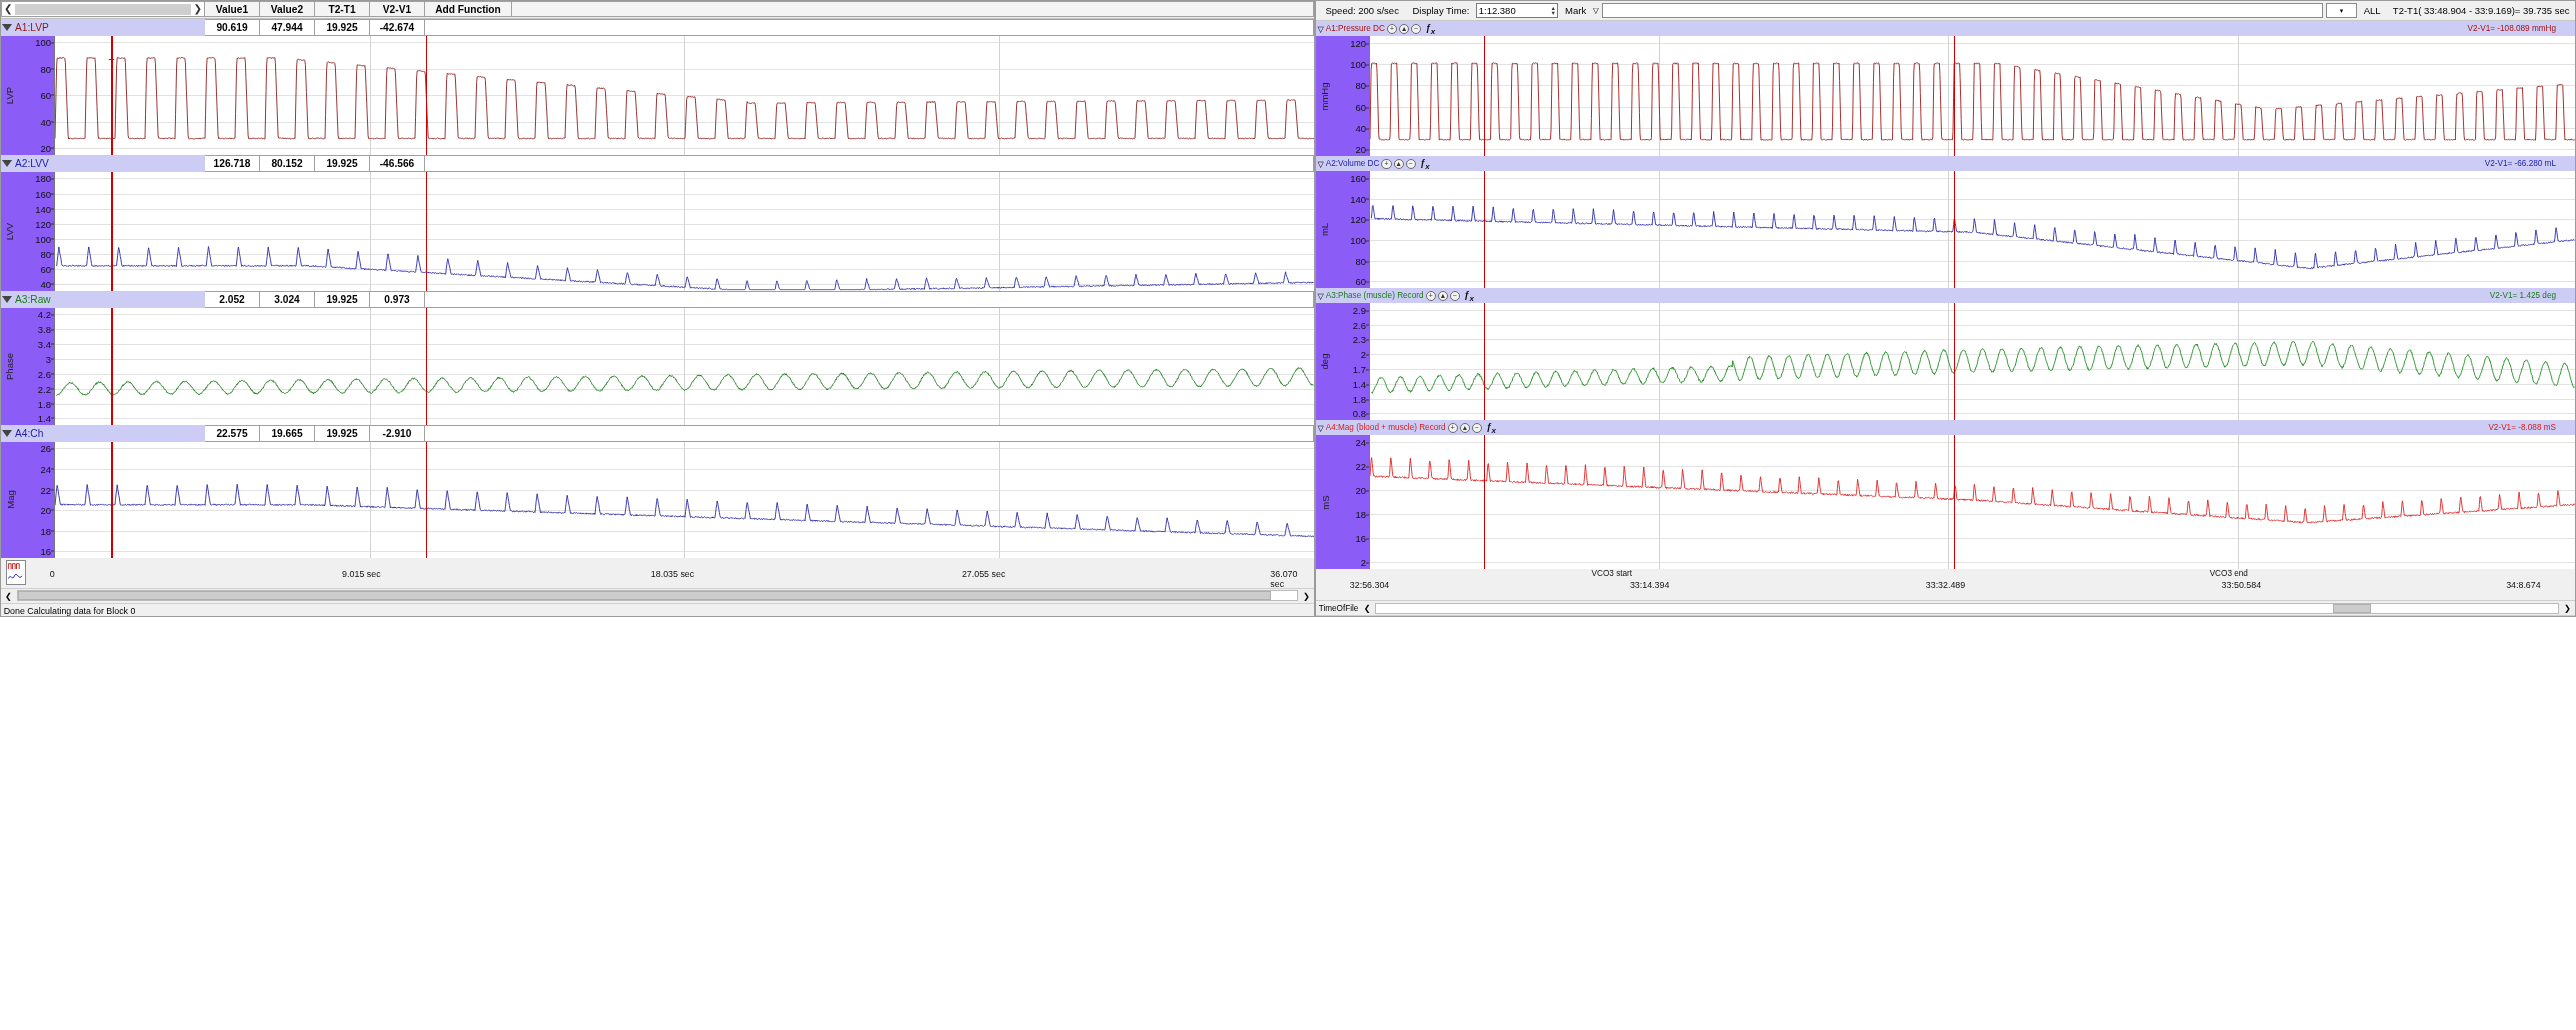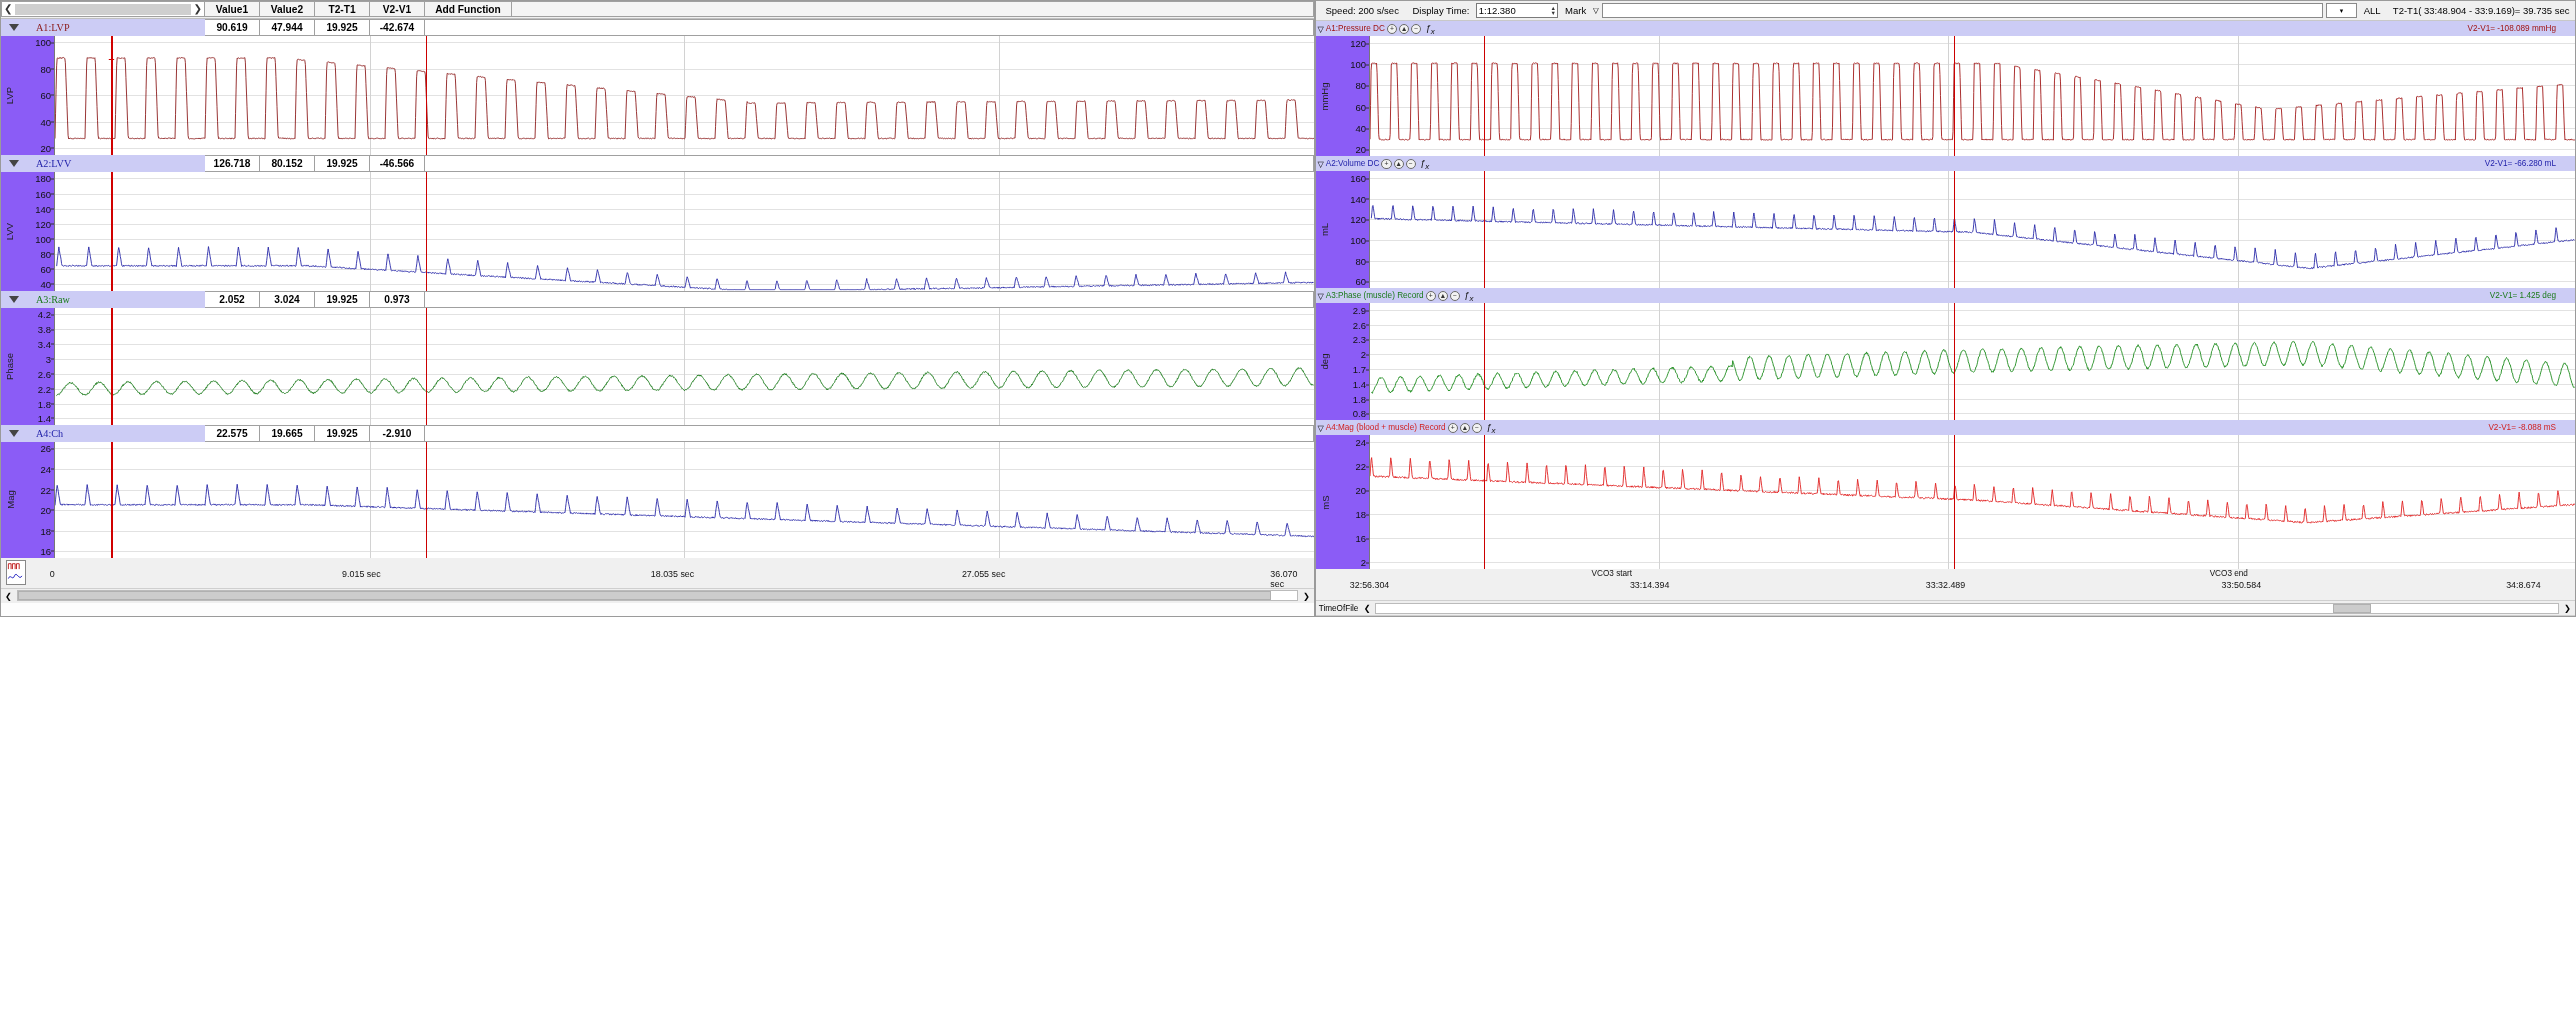--- a/index.html
+++ b/index.html
@@ -26,22 +26,22 @@
   .fn-arrow { font-size: 10.2px; color: #333; line-height: 1; }
   .fn-cell { display: flex; align-items: center; justify-content: center;
              font-size: 10.2px; font-weight: bold; color: #000;
              border: 0.7px solid #a0a0a0; border-left: none; background: #f4f4f4;
              width: 55px; height: 16.4px; }
   .fn-cell.wide { width: 87px; }
   .fn-rest { flex:1; border:0.7px solid #a0a0a0; border-left:none; background:#f4f4f4; height:16.4px;}
 
   
   .val-bar { display: flex; height: 17px; align-items: stretch; background:#fff; }
-  .val-name { width: 204px; display: flex; align-items: center; gap: 17px;
-              background: #ccccf5; font-size: 10.2px; padding-left: 8px; font-family: Liberation Serif, serif; }
+  .val-name { width: 204px; display: flex; align-items: center; gap: 3px;
+              background: #ccccf5; font-size: 10.2px; padding-left: 1px; }
   .tri { display:inline-block; width:0;height:0; border-left:5.5px solid transparent;
          border-right:5.5px solid transparent; border-top:7.5px solid #444; }
   .val-cell { width: 55px; display:flex; align-items:center; justify-content:center;
               font-size: 10.2px; font-weight: bold; border:0.7px solid #a0a0a0; border-left:none;
               background:#fff; }
   .val-rest { flex:1; border:0.7px solid #a0a0a0; border-left:none; background:#fff;}
 
   
   .chpanel { position: relative; background: #8b5cf6; }
   .plotrow { display:flex; height: 100%; }
@@ -68,21 +68,21 @@
   .markbox { flex:1; height:15px; border:0.7px solid #8a8a8a; background:#fff; margin:0 2.7px; }
   .combo-sm { width: 31px; height: 15px; border:0.7px solid #8a8a8a; background:#fff;
               display:flex; align-items:center; justify-content:center; font-size:6.8px; }
   .t2t1 { font-size: 9.5px; white-space: nowrap; padding: 0 5.5px; }
 
   .rch-head { display:flex; align-items:center; height: 15px; background:#ccccf5; font-size:8.2px; }
   .rch-head .nm { padding-left:1.4px; display:flex; align-items:center; gap:2px; white-space:nowrap;}
   .ic { width:10.2px;height:10.2px;border-radius:50%; border:0.7px solid #6a6a6a;
         display:inline-flex;align-items:center;justify-content:center; font-size:6.8px;
         background:#f2f2f2; color:#333; }
-  .fxic { font-style: italic; font-weight:normal; font-size:9.5px; padding:0 2px; color:#111;}
+  .fxic { font-style: italic; font-weight:bold; font-size:9.5px; padding:0 2px; color:#111;}
   .vdiff { margin-left:auto; padding-right:19px; white-space:nowrap; }
 
   
   .xaxis { position:relative; height: 27px; background:#f0f0f0; }
   .xlab { position:absolute; font-size:8.9px; color:#111; transform:translateX(-50%); top: 11px;}
   .xann { position:absolute; font-size:8.2px; color:#111; transform:translateX(-50%); top: 0px;}
   .hscroll { display:flex; align-items:center; height: 15px; background:#efefef;
              border-top:0.7px solid #cfcfcf; font-size:8.2px; }
   .hscroll .track { flex:1; height:11px; background:#fff; border:0.7px solid #bbb; position:relative; margin:0 1.4px;}
   .hscroll .thumb { position:absolute; top:0; bottom:0; background:#cccccc; border:0.7px solid #b0b0b0;}
@@ -309,20 +309,23 @@
           <div class="xlab" style="left: 74.25%;">27.055 sec</div>
           <div class="xlab" style="left: 98.5%; transform: translateX(-90%);">36.070 sec</div>
         </div>
     </div>
     <div class="hscroll">
       <span style="padding:0 4.1px">❮</span>
       <div class="track">
         <div class="thumb" style="left:0; width:98%"></div>
       </div>
       <span style="padding:0 4.1px">❯</span>
+    </div>
+    <div class="statusbar">
+      <span>Done Calculating data for Block 0</span>
     </div>
   </div>
 
   <div class="acq right">
 
     <div class="rtool">
       <span class="lab">Speed: 200 s/sec</span>
       <span class="lab">Display Time:</span>
       <span class="spin">
         <span>1:12.380</span>

